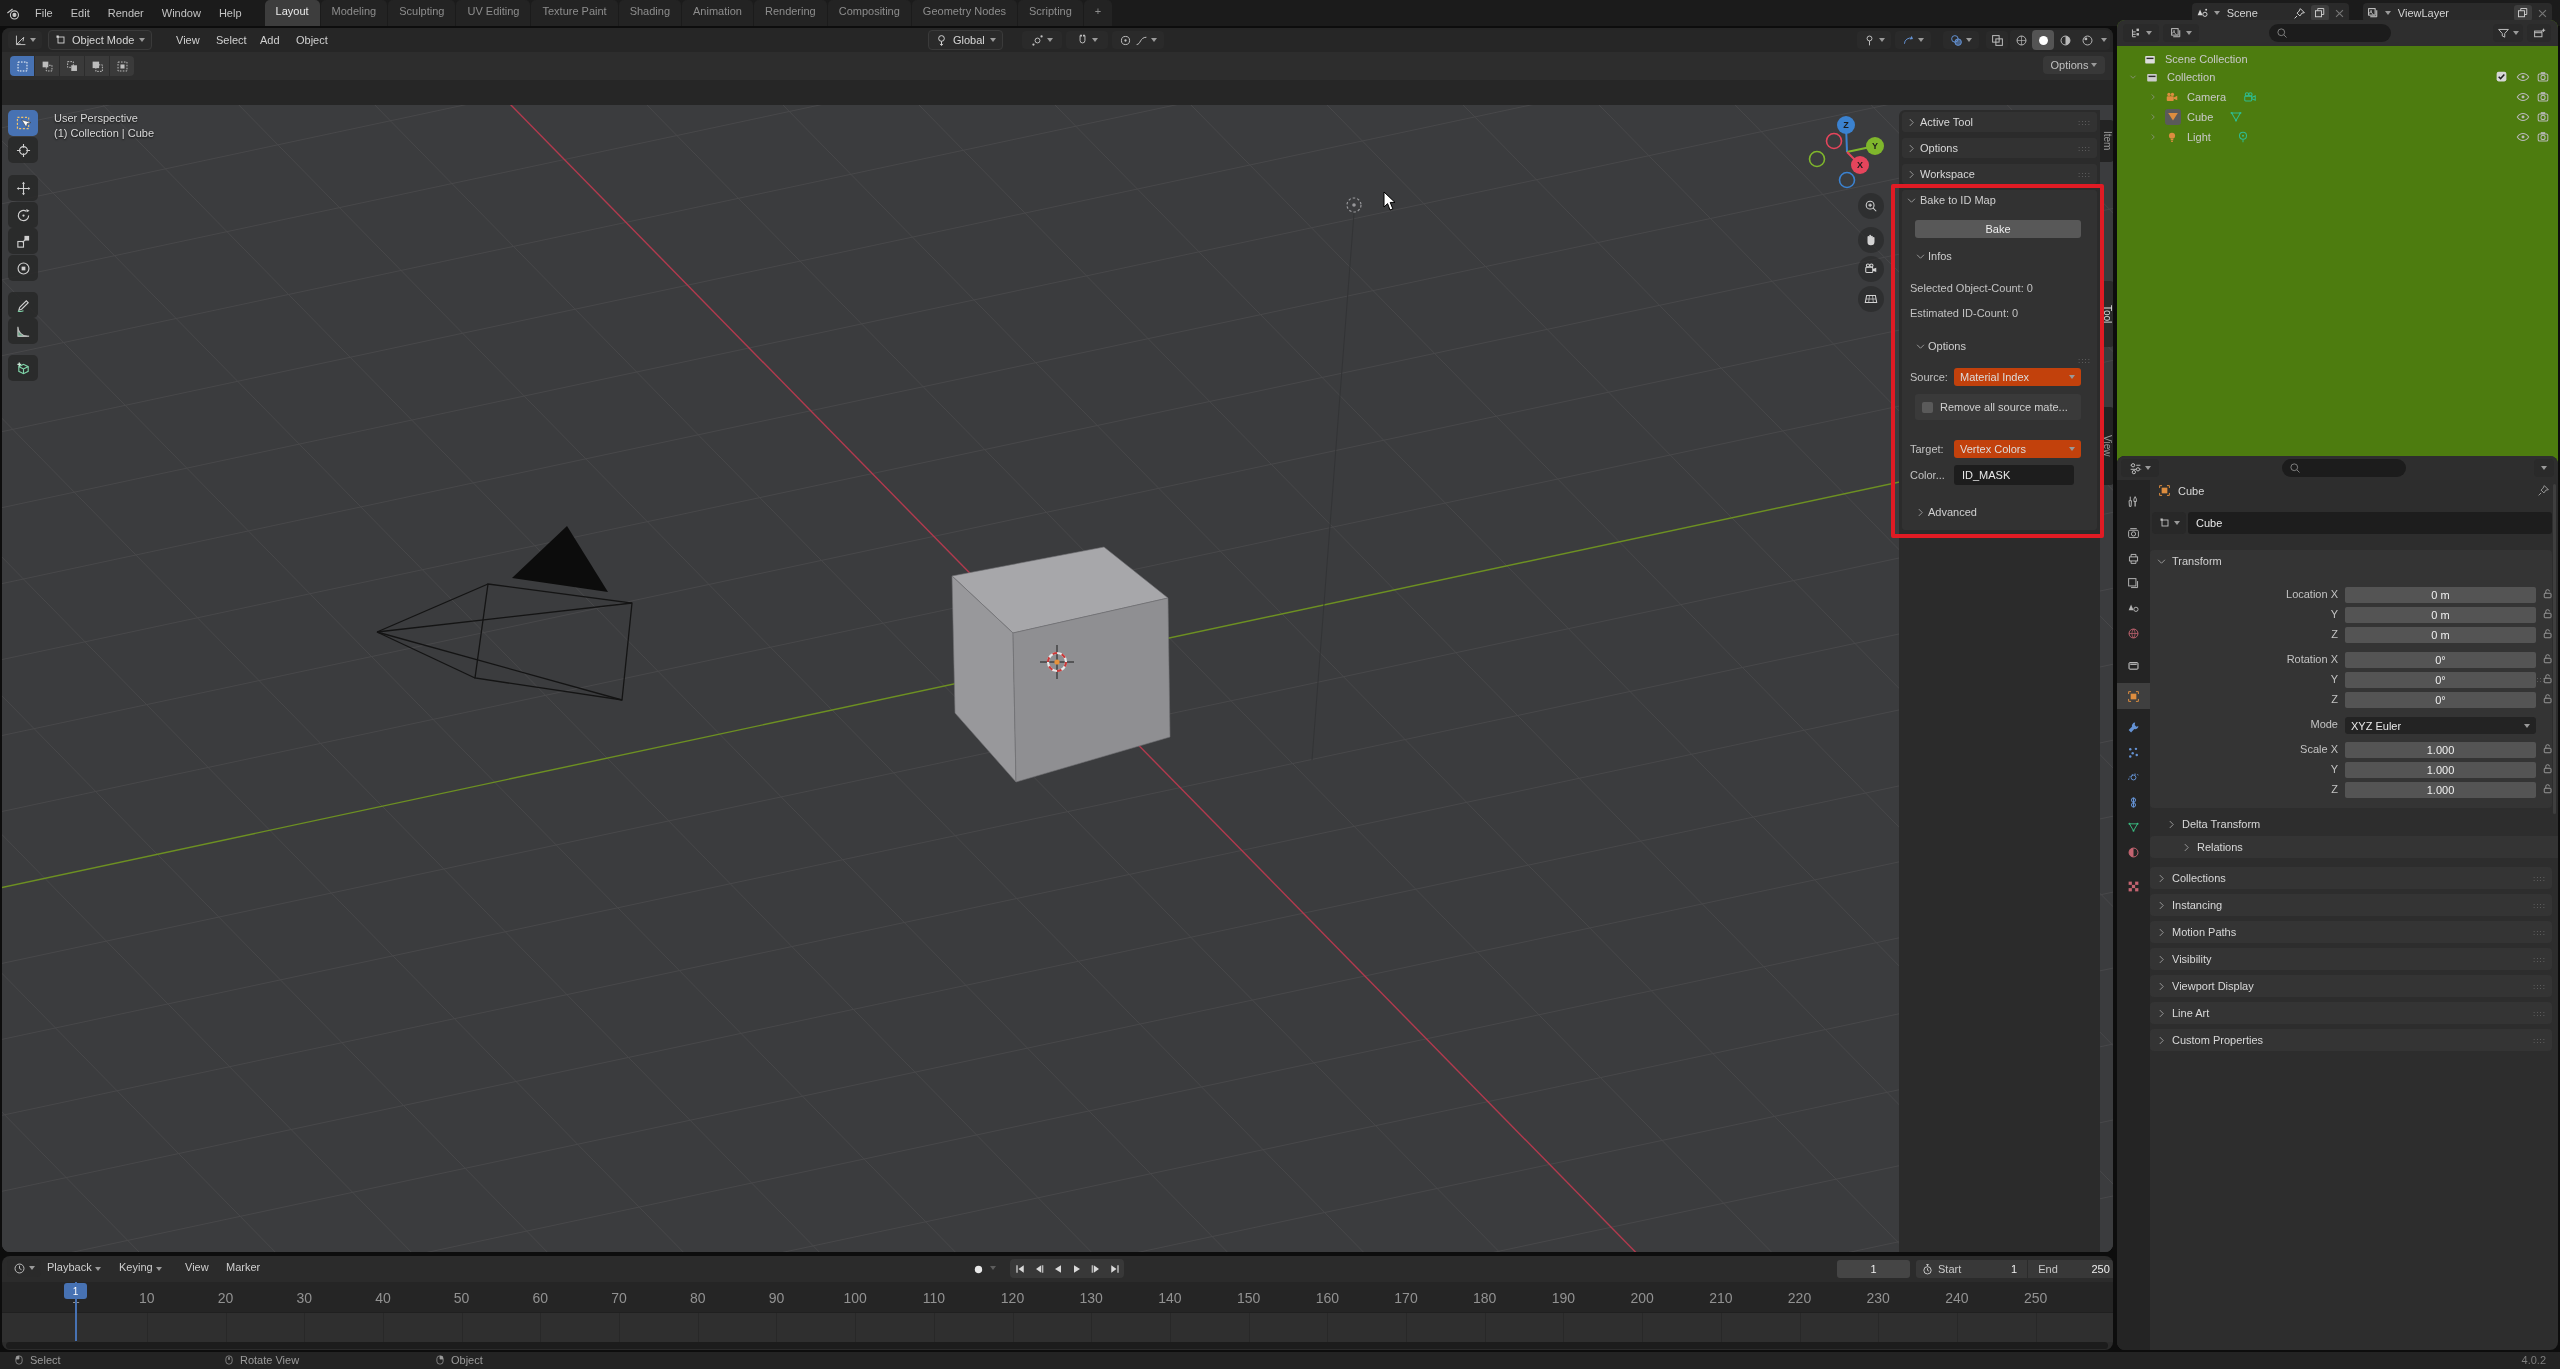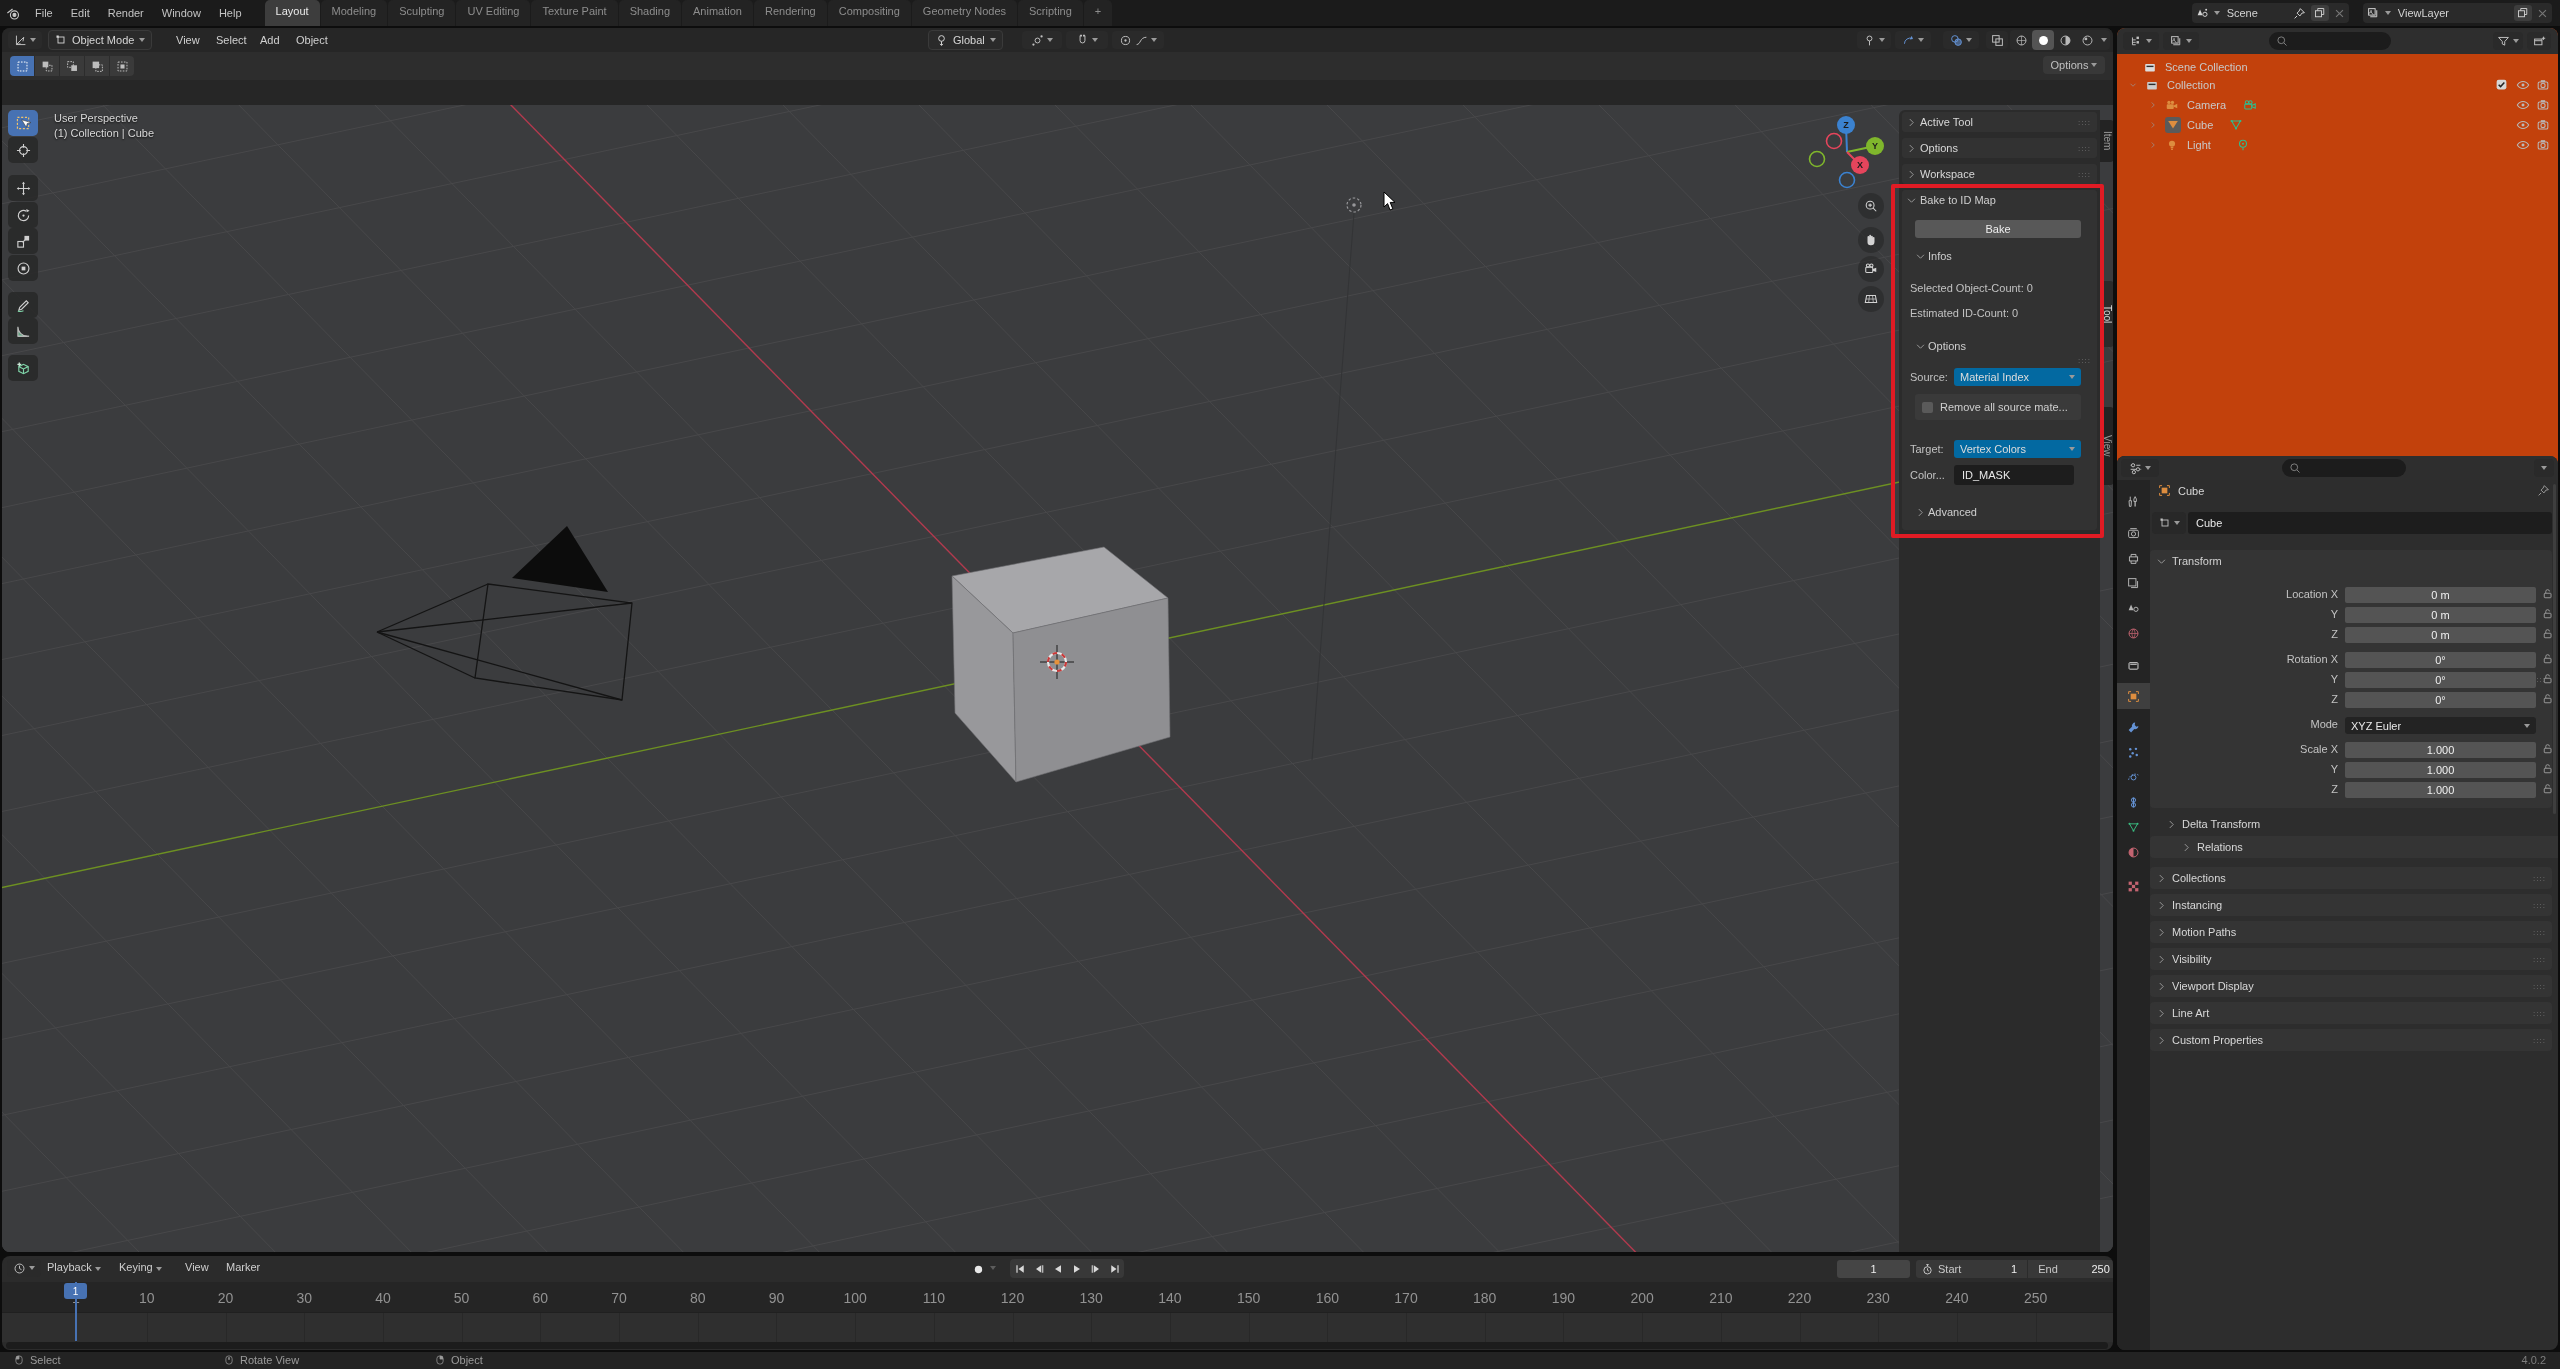--- a/index.html
+++ b/index.html
@@ -42,39 +42,39 @@
   #vp-overlay{left:52px;top:6px;color:#d9d9d9;text-shadow:0 1px 2px rgba(0,0,0,.8);line-height:15px;}
   
   .navbtn{position:absolute;width:26px;height:26px;border-radius:50%;background:rgba(36,36,36,.55);color:#d3d3d3;display:flex;align-items:center;justify-content:center;}
   
   #npanel{position:absolute;left:1897px;top:5px;width:201px;height:1163px;background:#2b2b2b;border-radius:6px 0 0 6px;}
   .npsec{position:absolute;left:3px;width:195px;height:20px;background:#323232;border-radius:3px;display:flex;align-items:center;color:#d8d8d8;padding:0;}
   .npsec .chev{width:18px;display:flex;justify-content:center;color:#999;}
   .dots{position:absolute;right:6px;top:50%;transform:translateY(-50%);color:#787878;letter-spacing:1px;font-size:8px;}
   #bakepanel{position:absolute;left:3px;top:80px;width:195px;height:340px;background:#323232;border-radius:3px;color:#cfcfcf;}
   .npbtn{position:absolute;background:#585858;border-radius:3px;color:#eee;display:flex;align-items:center;justify-content:center;}
-  .npdrop{position:absolute;background:#0369a1;border-radius:3px;color:#dcdcdc;display:flex;align-items:center;height:18px;padding:0 6px;justify-content:space-between;}
+  .npdrop{position:absolute;background:#c2410c;border-radius:3px;color:#dcdcdc;display:flex;align-items:center;height:18px;padding:0 6px;justify-content:space-between;}
   .npinput{position:absolute;background:#1d1d1d;border-radius:3px;color:#e8e8e8;display:flex;align-items:center;height:20px;padding:0 8px;}
   .nplabel{position:absolute;color:#c2c2c2;}
   .nptab{position:absolute;left:2098px;width:14px;background:#232323;border-radius:0 4px 4px 0;color:#9a9a9a;
     writing-mode:vertical-rl;display:flex;align-items:center;justify-content:center;font-size:10px;}
   .nptab.on{background:#2b2b2b;color:#d8d8d8;}
   #redrect{position:absolute;left:1889px;top:79px;width:205px;height:346px;border:4px solid #e01b24;border-radius:2px;pointer-events:none;}
   
   #timeline{left:2px;top:1256px;width:2111px;height:94px;background:#2b2b2b;}
   #tl-ruler{position:absolute;left:0;top:26px;width:100%;height:30px;background:#252525;}
   #tl-chan{position:absolute;left:0;top:56px;width:100%;height:29px;background:#2f2f2f;border-top:1px solid #202020;}
   #tl-scroll{position:absolute;left:4px;top:86px;width:2102px;height:7px;background:#1c1c1c;border-radius:4px;}
   .tick{position:absolute;top:8px;transform:translateX(-50%);color:#929292;font-size:14px;}
   .chanline{position:absolute;top:0;width:1px;height:29px;background:#282828;}
   .tlmenu{position:absolute;top:5px;color:#cfcfcf;}
   .tbox{position:absolute;background:#454545;border-radius:3px;color:#eee;display:flex;align-items:center;justify-content:center;}
   .trbtn{width:19px;height:18px;display:flex;align-items:center;justify-content:center;color:#d9d9d9;}
   
-  #outliner{left:2117px;top:28px;width:441px;height:504px;background:#c2410c;}
+  #outliner{left:2117px;top:20px;width:441px;height:504px;background:#4d7c0f;}
   #outliner-header{position:absolute;left:0;top:0;width:100%;height:26px;background:#2e2e2e;}
   .srch{position:absolute;background:#1c1c1c;border-radius:9px;height:18px;display:flex;align-items:center;color:#888;padding:0 7px;gap:5px;}
   .orow{position:absolute;left:0;width:100%;height:17px;display:flex;align-items:center;color:#c9c9c9;}
   .orow .tg{position:absolute;color:#b9b9b9;}
   #properties{left:2117px;top:456px;width:441px;height:894px;background:#2d2d2d;}
   #prop-tabs{position:absolute;left:0;top:0;width:33px;height:100%;background:#242424;}
   .ptab{position:absolute;left:0;width:33px;height:26px;display:flex;align-items:center;justify-content:center;}
   .ptab.on{background:#3f3f3f;}
   #prop-header{position:absolute;left:0;top:0;width:100%;height:24px;background:#2e2e2e;}
   .pblock{position:absolute;left:33px;width:402px;background:#343434;border-radius:4px;color:#d2d2d2;}

